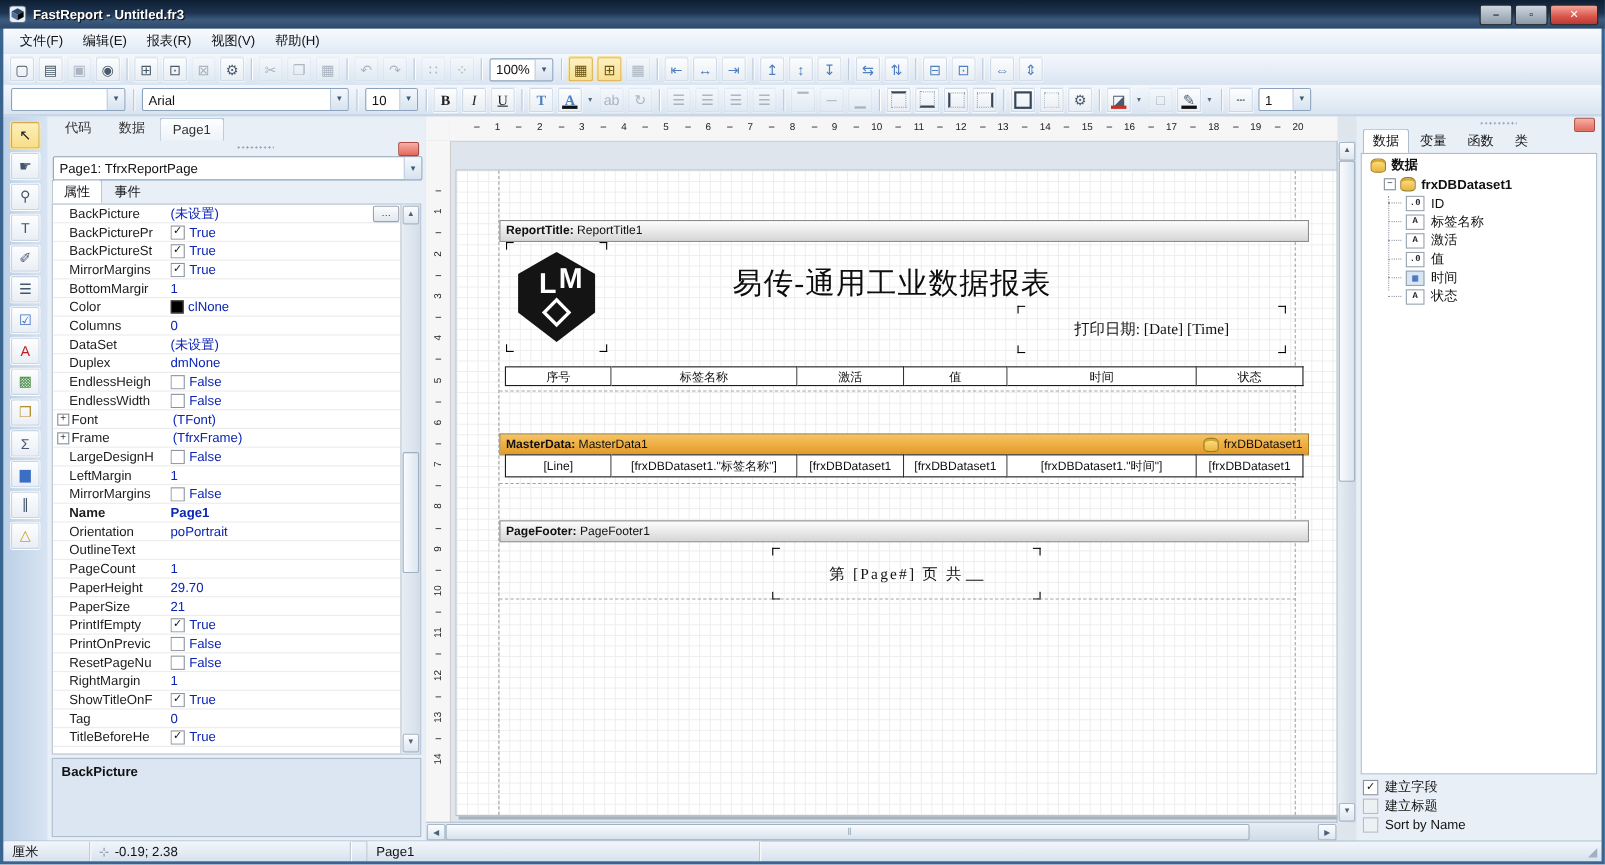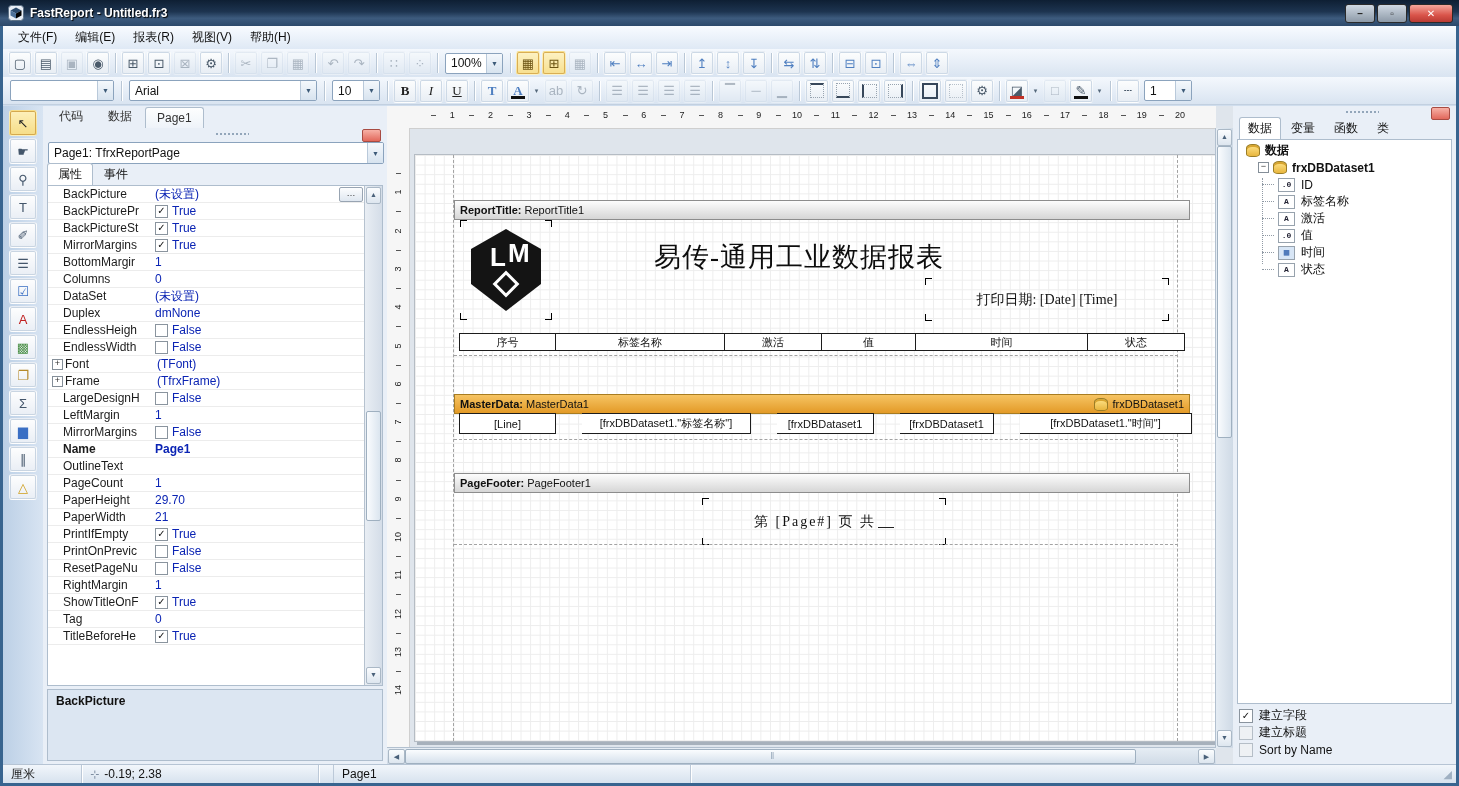--- a/index.html
+++ b/index.html
@@ -525,20 +525,28 @@
         </div>
         <div class="prow">
           <span class="pexp-sp"></span>
           <span class="pname">BottomMargir</span>
           <span class="pvwrap">
             <span class="pval">1</span>
           </span>
         </div>
         <div class="prow">
           <span class="pexp-sp"></span>
+          <span class="pname">Color</span>
+          <span class="pvwrap">
+            <span class="pswatch" style="background: rgb(0, 0, 0);"></span>
+            <span class="pval">clNone</span>
+          </span>
+        </div>
+        <div class="prow">
+          <span class="pexp-sp"></span>
           <span class="pname">Columns</span>
           <span class="pvwrap">
             <span class="pval">0</span>
           </span>
         </div>
         <div class="prow">
           <span class="pexp-sp"></span>
           <span class="pname">DataSet</span>
           <span class="pvwrap">
             <span class="pval">(未设置)</span>
@@ -606,20 +614,27 @@
         </div>
         <div class="prow bold">
           <span class="pexp-sp"></span>
           <span class="pname">Name</span>
           <span class="pvwrap">
             <span class="pval">Page1</span>
           </span>
         </div>
         <div class="prow">
           <span class="pexp-sp"></span>
+          <span class="pname">Orientation</span>
+          <span class="pvwrap">
+            <span class="pval">poPortrait</span>
+          </span>
+        </div>
+        <div class="prow">
+          <span class="pexp-sp"></span>
           <span class="pname">OutlineText</span>
           <span class="pvwrap">
             <span class="pval"></span>
           </span>
         </div>
         <div class="prow">
           <span class="pexp-sp"></span>
           <span class="pname">PageCount</span>
           <span class="pvwrap">
             <span class="pval">1</span>
@@ -627,21 +642,21 @@
         </div>
         <div class="prow">
           <span class="pexp-sp"></span>
           <span class="pname">PaperHeight</span>
           <span class="pvwrap">
             <span class="pval">29.70</span>
           </span>
         </div>
         <div class="prow">
           <span class="pexp-sp"></span>
-          <span class="pname">PaperWidth</span>
+          <span class="pname">PaperSize</span>
           <span class="pvwrap">
             <span class="pval">21</span>
           </span>
         </div>
         <div class="prow">
           <span class="pexp-sp"></span>
           <span class="pname">PrintIfEmpty</span>
           <span class="pvwrap">
             <span class="pcheck">✓</span>
             <span class="pval">True</span>
@@ -823,21 +838,21 @@
           <span class="hsel bl"></span>
           <span class="hsel br"></span>
         <svg width="76" height="84" viewBox="0 0 76 84">
           <polygon points="38,1 73,21 73,56 38,83 3,56 3,21" fill="#141414"></polygon>
           <text x="22" y="38" font-size="26" font-weight="bold" fill="#ffffff" font-family="Liberation Sans,sans-serif">L</text>
           <text x="40" y="34" font-size="26" font-weight="bold" fill="#ffffff" font-family="Liberation Sans,sans-serif">M</text>
           <rect x="30" y="48" width="16" height="16" fill="none" stroke="#ffffff" stroke-width="3" transform="rotate(45 38 56)"></rect>
         </svg>
       </div>
 
-      <div class="memo rpt-title" style="left:154px;top:84px;width:460px;height:36px;">
+      <div class="memo rpt-title" style="left:166px;top:84px;width:460px;height:36px;">
         <span>易传-通用工业数据报表</span>
       </div>
 
       <div class="memo date-memo" style="left:518px;top:131px;width:228px;height:27px;">
         <span class="hsel tl"></span>
           <span class="hsel tr"></span>
           <span class="hsel bl"></span>
           <span class="hsel br"></span>
         <span>打印日期: [Date]  [Time]</span>
       </div>
@@ -855,21 +870,21 @@
 
       <div class="bandhdr md" style="top:239px;">
         <b>MasterData:</b>
         <span>MasterData1</span>
         <span class="md-right">
           <span class="dbicon"></span>
           <span>frxDBDataset1</span>
         </span>
       </div>
 
-      <div class="trow tdata" id="tdata" style="top:258px;gap:26px;">
+      <div class="trow tdata" id="tdata" style="top:258px;">
           <span class="tcell" style="width: 95px; flex: 0 0 auto;">[Line]</span>
           <span class="tcell" style="width: 168px; flex: 0 0 auto;">[frxDBDataset1."标签名称"]</span>
           <span class="tcell" style="width: 96px; flex: 0 0 auto;">[frxDBDataset1</span>
           <span class="tcell" style="width: 93px; flex: 0 0 auto;">[frxDBDataset1</span>
           <span class="tcell" style="width: 171px; flex: 0 0 auto;">[frxDBDataset1."时间"]</span>
           <span class="tcell" style="width: 96px; flex: 0 0 auto;">[frxDBDataset1</span>
         </div>
 
       <div class="dashline" style="top:284px;"></div>
 

